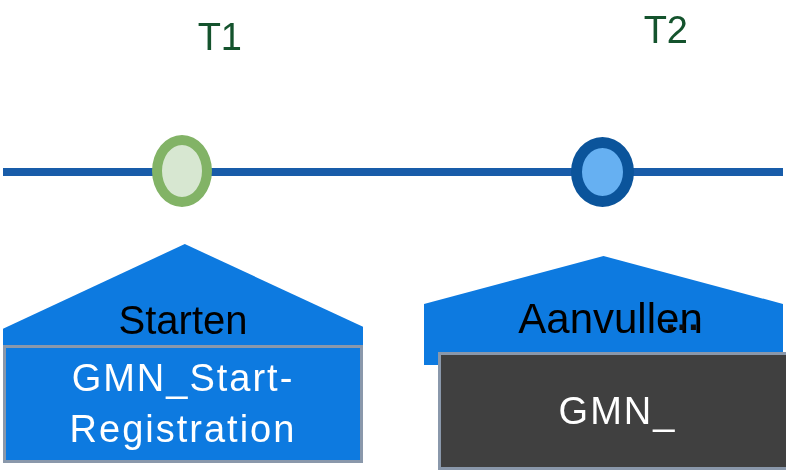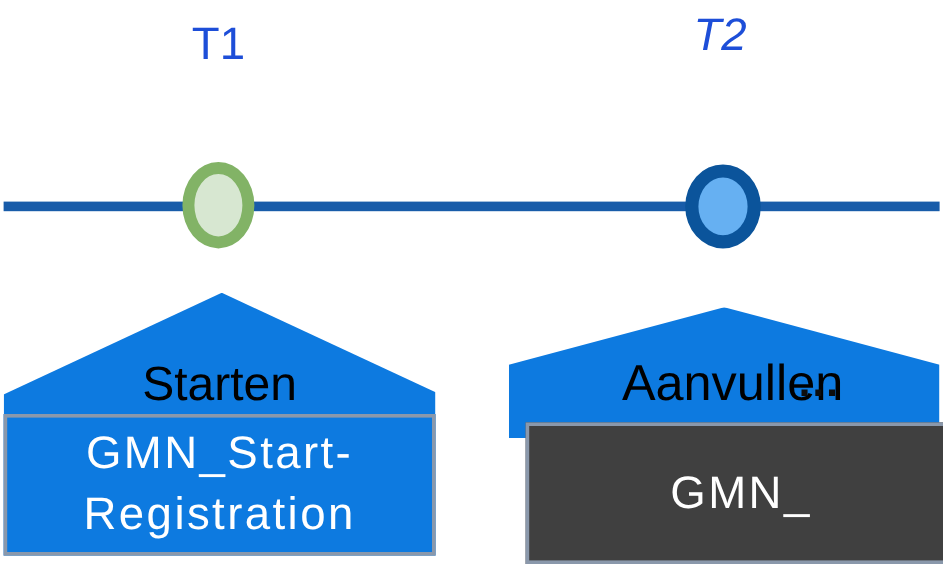--- a/index.html
+++ b/index.html
@@ -20,27 +20,27 @@
     position: absolute;
     left: 3px;
     top: 168px;
     width: 780px;
     height: 8px;
   }
   
   .tlabel {
     position: absolute;
     width: 120px;
-    text-align: center;
+    text-align: right;
     font-size: 38px;
     line-height: 42px;
-    color: #1d4ed8;
+    color: #14532d;
   }
   .tlabel.t1 { left: 122px; top: 16px; }
-  .tlabel.t2 { left: 540px; top: 9px; font-style: italic; }
+  .tlabel.t2 { left: 568px; top: 9px; }
   
   .marker {
     position: absolute;
     border-radius: 50%;
     box-sizing: border-box;
     border-style: solid;
   }
   .marker.m1 {
     left: 152px; top: 135px;
     width: 60px; height: 72px;

